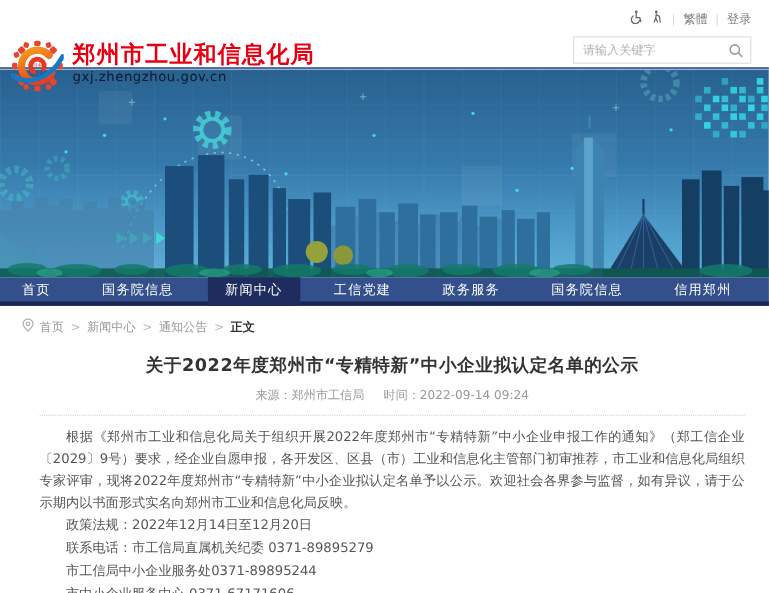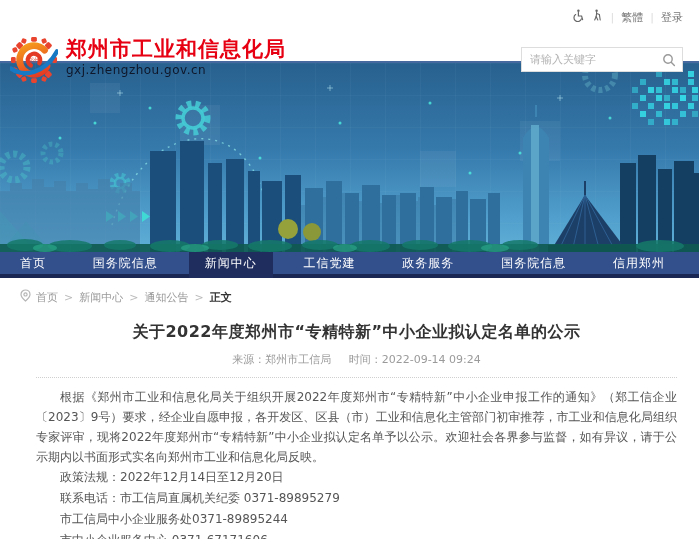--- a/index.html
+++ b/index.html
@@ -7,21 +7,21 @@
   .page { position:relative; width:699px; height:539px; background:#fff; overflow:hidden; }
 
   
   .site-header { position:relative; height:63px; background:#fff; border-bottom:2px solid #46699f; }
   .logo-wrap { position:absolute; left:10px; top:19px; display:flex; align-items:flex-start; gap:8px;margin-top:17px; }
   .logo-text .site-name { font-size:21px; font-weight:bold; color:#e60012; letter-spacing:1px; line-height:26px; }
   .logo-text .site-url { font-size:12px; color:#0f172a; letter-spacing:.5px; margin-top:1px; }
   .utility { position:absolute; top:9px; right:16px; display:flex; align-items:center; gap:7px; font-size:11px; color:#777; }
   .utility .sep { color:#ddd; }
   .utility a { color:#777; text-decoration:none; cursor:pointer; }
-  .searchbox { position:absolute; top:33px; right:16px; width:162px; height:25px;margin-top:14px; }
+  .searchbox { position:absolute; top:33px; right:16px; width:162px; height:25px; }
   .searchbox input { width:100%; height:100%; border:1px solid #ddd; background:#fff; font-size:11px;
     padding:0 26px 0 8px; color:#333; outline:none; font-family:inherit; }
   .searchbox input::placeholder { color:#b3b3b3; }
   .searchbox .mag { position:absolute; right:7px; top:5px; }
 
   
   .banner { height:189px; overflow:hidden; line-height:0; }
 
   
   .main-nav { position:relative; height:26px; background:#34508c; }
@@ -324,21 +324,21 @@
       </span>
   </div>
 
   <main class="article">
     <h1>关于2022年度郑州市“专精特新”中小企业拟认定名单的公示</h1>
     <div class="meta">
       <span>来源：郑州市工信局</span>
       <span>时间：2022-09-14 09:24</span>
     </div>
     <div class="dotted"></div>
-    <p class="body-text">根据《郑州市工业和信息化局关于组织开展2022年度郑州市“专精特新”中小企业申报工作的通知》（郑工信企业〔2023〕9号）要求，经企业自愿申报，各开发区、区县（市）工业和信息化主管部门初审推荐，市工业和信息化局组织专家评审，现将2022年度郑州市“专精特新”中小企业拟认定名单予以公示。欢迎社会各界参与监督，如有异议，请于公示期内以书面形式实名向郑州市工业和信息化局反映。</p>
+    <p class="body-text">根据《郑州市工业和信息化局关于组织开展2022年度郑州市“专精特新”中小企业申报工作的通知》（郑工信企业〔2029〕9号）要求，经企业自愿申报，各开发区、区县（市）工业和信息化主管部门初审推荐，市工业和信息化局组织专家评审，现将2022年度郑州市“专精特新”中小企业拟认定名单予以公示。欢迎社会各界参与监督，如有异议，请于公示期内以书面形式实名向郑州市工业和信息化局反映。</p>
     <div>
         <p class="detail-line">政策法规：2022年12月14日至12月20日</p>
         <p class="detail-line">联系电话：市工信局直属机关纪委  0371-89895279</p>
         <p class="detail-line">市工信局中小企业服务处0371-89895244</p>
         <p class="detail-line">市中小企业服务中心 0371-67171606</p>
       </div>
 
   </main>
 </div>
 

